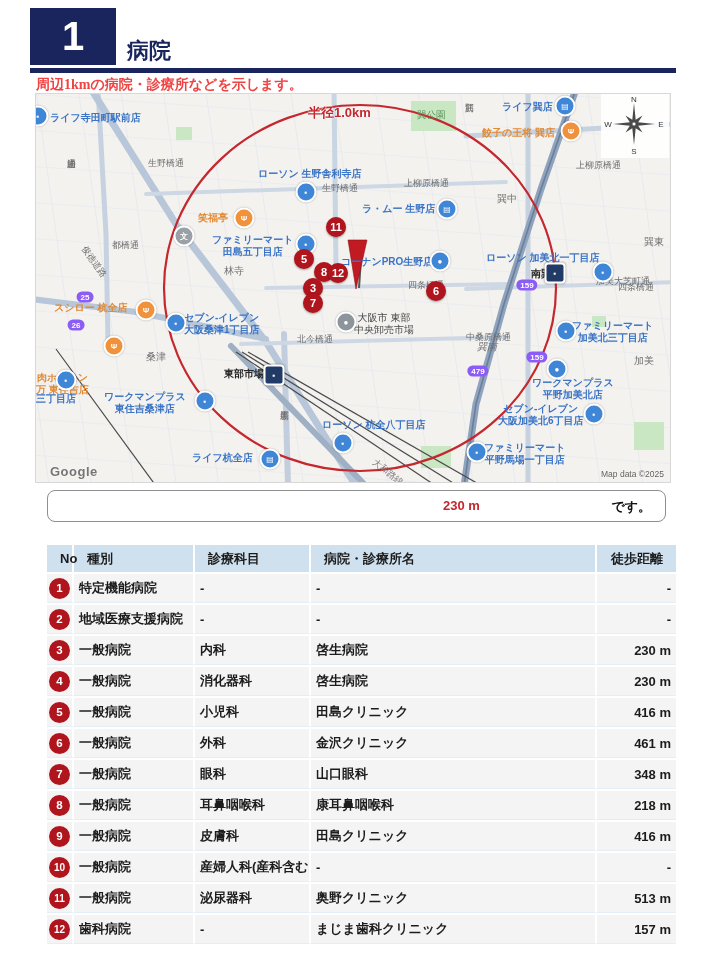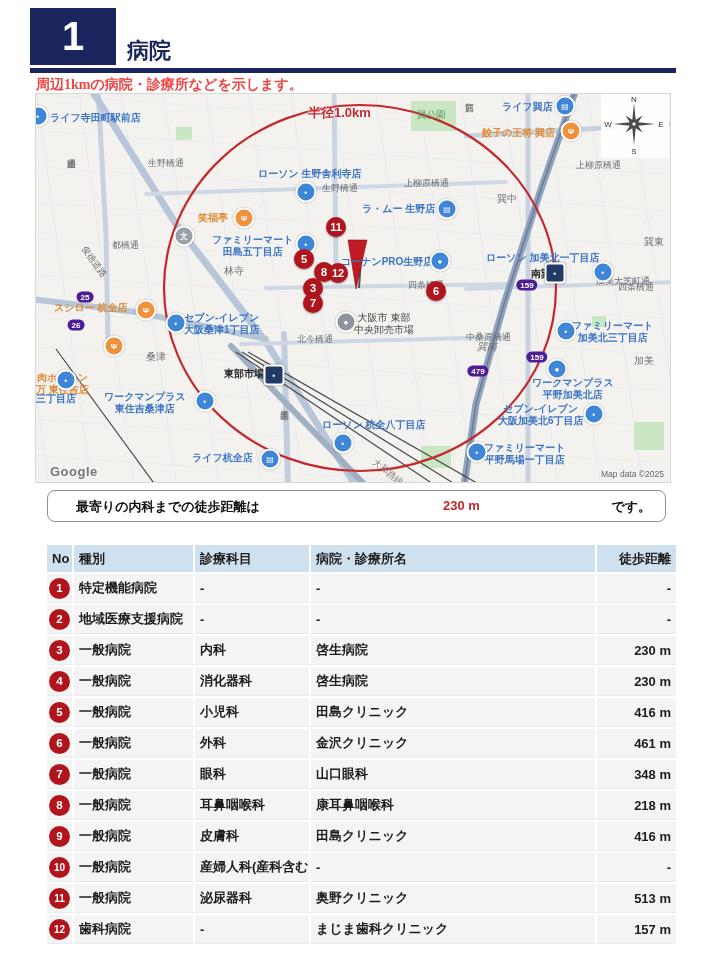--- a/index.html
+++ b/index.html
@@ -25,38 +25,38 @@
   .vert{writing-mode:vertical-rl;}
   .mk{position:absolute;width:20px;height:20px;border-radius:50%;background:#b0141d;color:#fff;font-size:11px;font-weight:700;
       display:flex;align-items:center;justify-content:center;transform:translate(-50%,-50%);box-shadow:0 1px 2px rgba(0,0,0,.35);z-index:6;}
   .ic{position:absolute;width:17px;height:17px;border-radius:50%;display:flex;align-items:center;justify-content:center;
       transform:translate(-50%,-50%);color:#fff;font-size:8px;font-weight:700;border:2px solid #fff;box-shadow:0 0 2px rgba(0,0,0,.3);z-index:4;}
   .ic.store,.ic.cart,.ic.lock{background:#3f87d6;}
   .ic.food{background:#f0913c;}
   .ic.school{background:#9aa0a8;}
   .ic.gray{background:#8d949c;}
   .ic.train{background:#223a66;border-radius:4px;}
-  .shield{position:absolute;background:#4c1d95;color:#fff;border-radius:8px;font-size:8px;font-weight:700;padding:1px 4px;
+  .shield{position:absolute;background:#8b5cf6;color:#fff;border-radius:8px;font-size:8px;font-weight:700;padding:1px 4px;
           transform:translate(-50%,-50%);z-index:3;}
   .radius-lbl{position:absolute;left:272px;top:10px;color:#c4272d;font-size:13px;font-weight:700;z-index:5;
               text-shadow:0 0 2px #fff,0 0 2px #fff;}
   .compass{position:absolute;left:565px;top:0;width:68px;height:64px;background:rgba(255,255,255,.88);z-index:5;}
   .google{position:absolute;left:14px;top:370px;font-size:13px;font-weight:700;color:#757575;letter-spacing:.5px;z-index:5;
           text-shadow:0 0 2px #fff;}
   .attrib{position:absolute;right:6px;top:375px;font-size:8.5px;color:#5f5f5f;z-index:5;text-shadow:0 0 2px #fff;}
   
   .summary{position:absolute;left:47px;top:490px;width:619px;height:32px;border:1.5px solid #8f8f8f;border-radius:8px;
            background:#fff;box-sizing:border-box;}
   .summary .pre{position:absolute;left:28px;top:7px;font-size:13px;font-weight:700;color:#111;}
   .summary .val{position:absolute;left:395px;top:7px;font-size:13px;font-weight:700;color:#c4272d;}
   .summary .suf{position:absolute;right:14px;top:7px;font-size:13px;font-weight:700;color:#111;}
   
   .tbl-wrap{position:absolute;left:47px;top:543px;width:629px;}
   table{width:629px;border-collapse:separate;border-spacing:0 2px;font-size:13px;font-weight:700;color:#1c1c1c;table-layout:fixed;}
-  thead th{background:#cfe0ef;height:27px;text-align:left;padding:0 5px;border-right:2px solid #fff;box-sizing:border-box;font-size:13px;}
+  thead th{background:#cfe0ef;height:27px;text-align:left;padding:0 13px;border-right:2px solid #fff;box-sizing:border-box;font-size:13px;}
   thead th:last-child{text-align:right;border-right:none;}
   tbody td{background:#f4f4f4;height:29px;padding:0 5px;border-right:2px solid #fff;box-sizing:border-box;
            border-bottom:1px solid #e4eef7;overflow:hidden;white-space:nowrap;}
   tbody td:last-child{text-align:right;border-right:none;}
   td.no-cell{padding:0 2px;}
   .badge{display:inline-flex;width:21px;height:21px;border-radius:50%;background:#b0141d;color:#fff;font-size:11.5px;font-weight:700;
          align-items:center;justify-content:center;vertical-align:middle;}
   .col-no{width:27px;} .col-type{width:121px;} .col-dept{width:116px;} .col-name{width:286px;} .col-dist{width:79px;}
 </style>
 </head>
@@ -227,21 +227,20 @@
       <div class="mk" style="left: 277px; top: 194px;">3</div>
       <div class="mk" style="left: 277px; top: 209px;">7</div>
       <div class="mk" style="left: 400px; top: 197px;">6</div>
     </div>
 
   <div class="google">Google</div>
   <div class="attrib">Map data ©2025</div>
 </div>
 
 <div class="summary">
-  <span class="pre">最寄りの内科までの徒歩距離は</span>
   <span class="val">230 m</span>
   <span class="suf">です。</span>
 </div>
 
 <div class="tbl-wrap">
   <table>
     <colgroup>
       <col class="col-no">
         <col class="col-type">
         <col class="col-dept">

